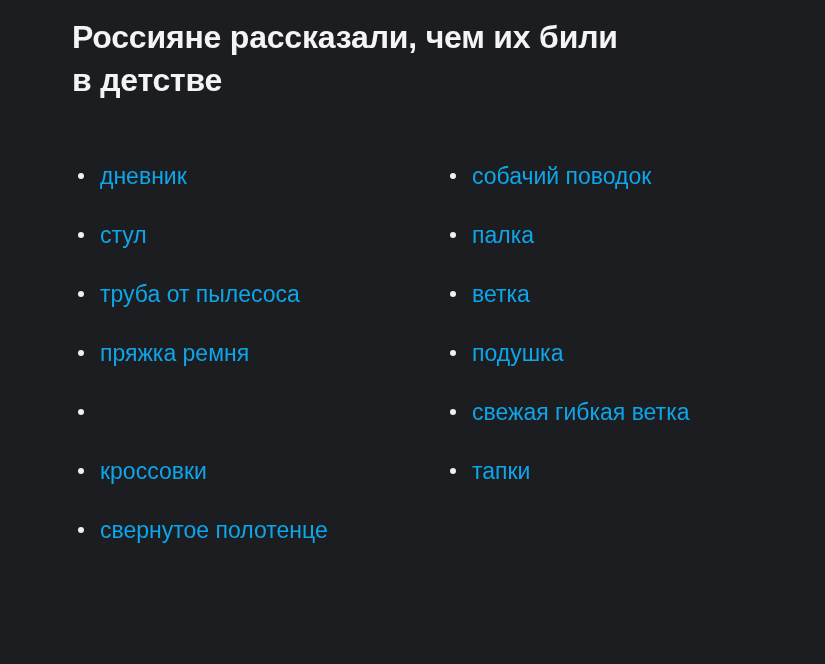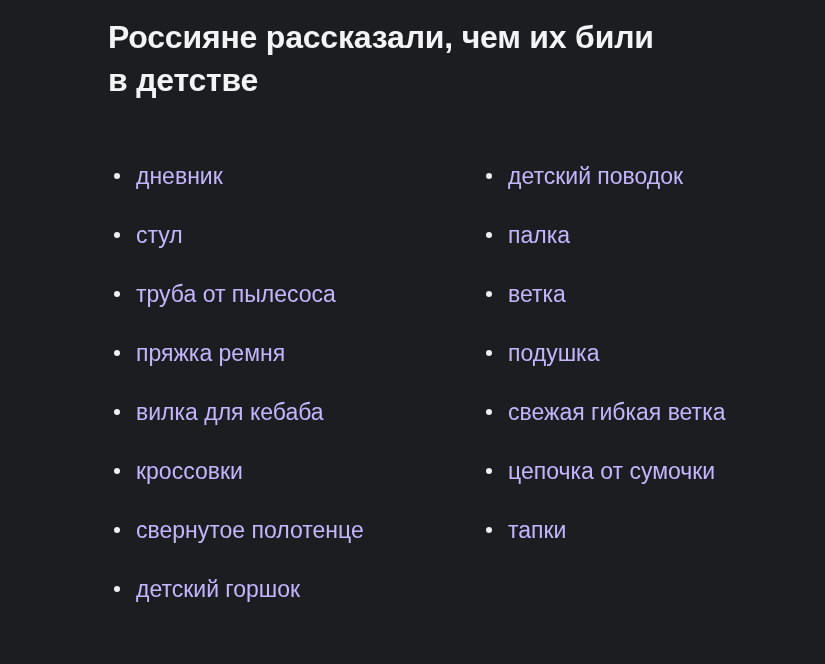--- a/index.html
+++ b/index.html
@@ -15,21 +15,21 @@
     font-family: "Liberation Sans", "DejaVu Sans", sans-serif;
     overflow: hidden;
     -webkit-font-smoothing: antialiased;
   }
 
   .card {
     position: relative;
     width: 734px;
     height: 664px;
     background: #1b1d21;
-    padding: 16px 72px 0 108px;
+    padding: 16px 72px 0 72px;
   }
 
   
   .page-title {
     color: #f4f4f6;
     font-size: 32px;
     font-weight: 700;
     line-height: 43px;
     letter-spacing: -0.2px;
     max-width: 690px;
@@ -65,21 +65,21 @@
     left: 6px;
     top: 50%;
     width: 6px;
     height: 6px;
     margin-top: -3px;
     border-radius: 50%;
     background: #f0f0f2;
   }
 
   .list-item-label {
-    color: #c4b5fd;
+    color: #0ea5e9;
     font-size: 23px;
     font-weight: 400;
     line-height: 28px;
     white-space: nowrap;
   }
 </style>
 </head>
 <body>
 
 <div class="card">
@@ -101,61 +101,52 @@
       <li class="list-item">
         <span class="bullet-dot"></span>
         <span class="list-item-label">труба от пылесоса</span>
       </li>
       <li class="list-item">
         <span class="bullet-dot"></span>
         <span class="list-item-label">пряжка ремня</span>
       </li>
       <li class="list-item">
         <span class="bullet-dot"></span>
-        <span class="list-item-label">вилка для кебаба</span>
       </li>
       <li class="list-item">
         <span class="bullet-dot"></span>
         <span class="list-item-label">кроссовки</span>
       </li>
       <li class="list-item">
         <span class="bullet-dot"></span>
         <span class="list-item-label">свернутое полотенце</span>
       </li>
-      <li class="list-item">
-        <span class="bullet-dot"></span>
-        <span class="list-item-label">детский горшок</span>
-      </li>
     </ul>
 
     <ul class="list-column col-right">
       <li class="list-item">
         <span class="bullet-dot"></span>
-        <span class="list-item-label">детский поводок</span>
+        <span class="list-item-label">собачий поводок</span>
       </li>
       <li class="list-item">
         <span class="bullet-dot"></span>
         <span class="list-item-label">палка</span>
       </li>
       <li class="list-item">
         <span class="bullet-dot"></span>
         <span class="list-item-label">ветка</span>
       </li>
       <li class="list-item">
         <span class="bullet-dot"></span>
         <span class="list-item-label">подушка</span>
       </li>
       <li class="list-item">
         <span class="bullet-dot"></span>
         <span class="list-item-label">свежая гибкая ветка</span>
       </li>
       <li class="list-item">
         <span class="bullet-dot"></span>
-        <span class="list-item-label">цепочка от сумочки</span>
-      </li>
-      <li class="list-item">
-        <span class="bullet-dot"></span>
         <span class="list-item-label">тапки</span>
       </li>
     </ul>
 
   </div>
 </div>
 
 </body></html>

